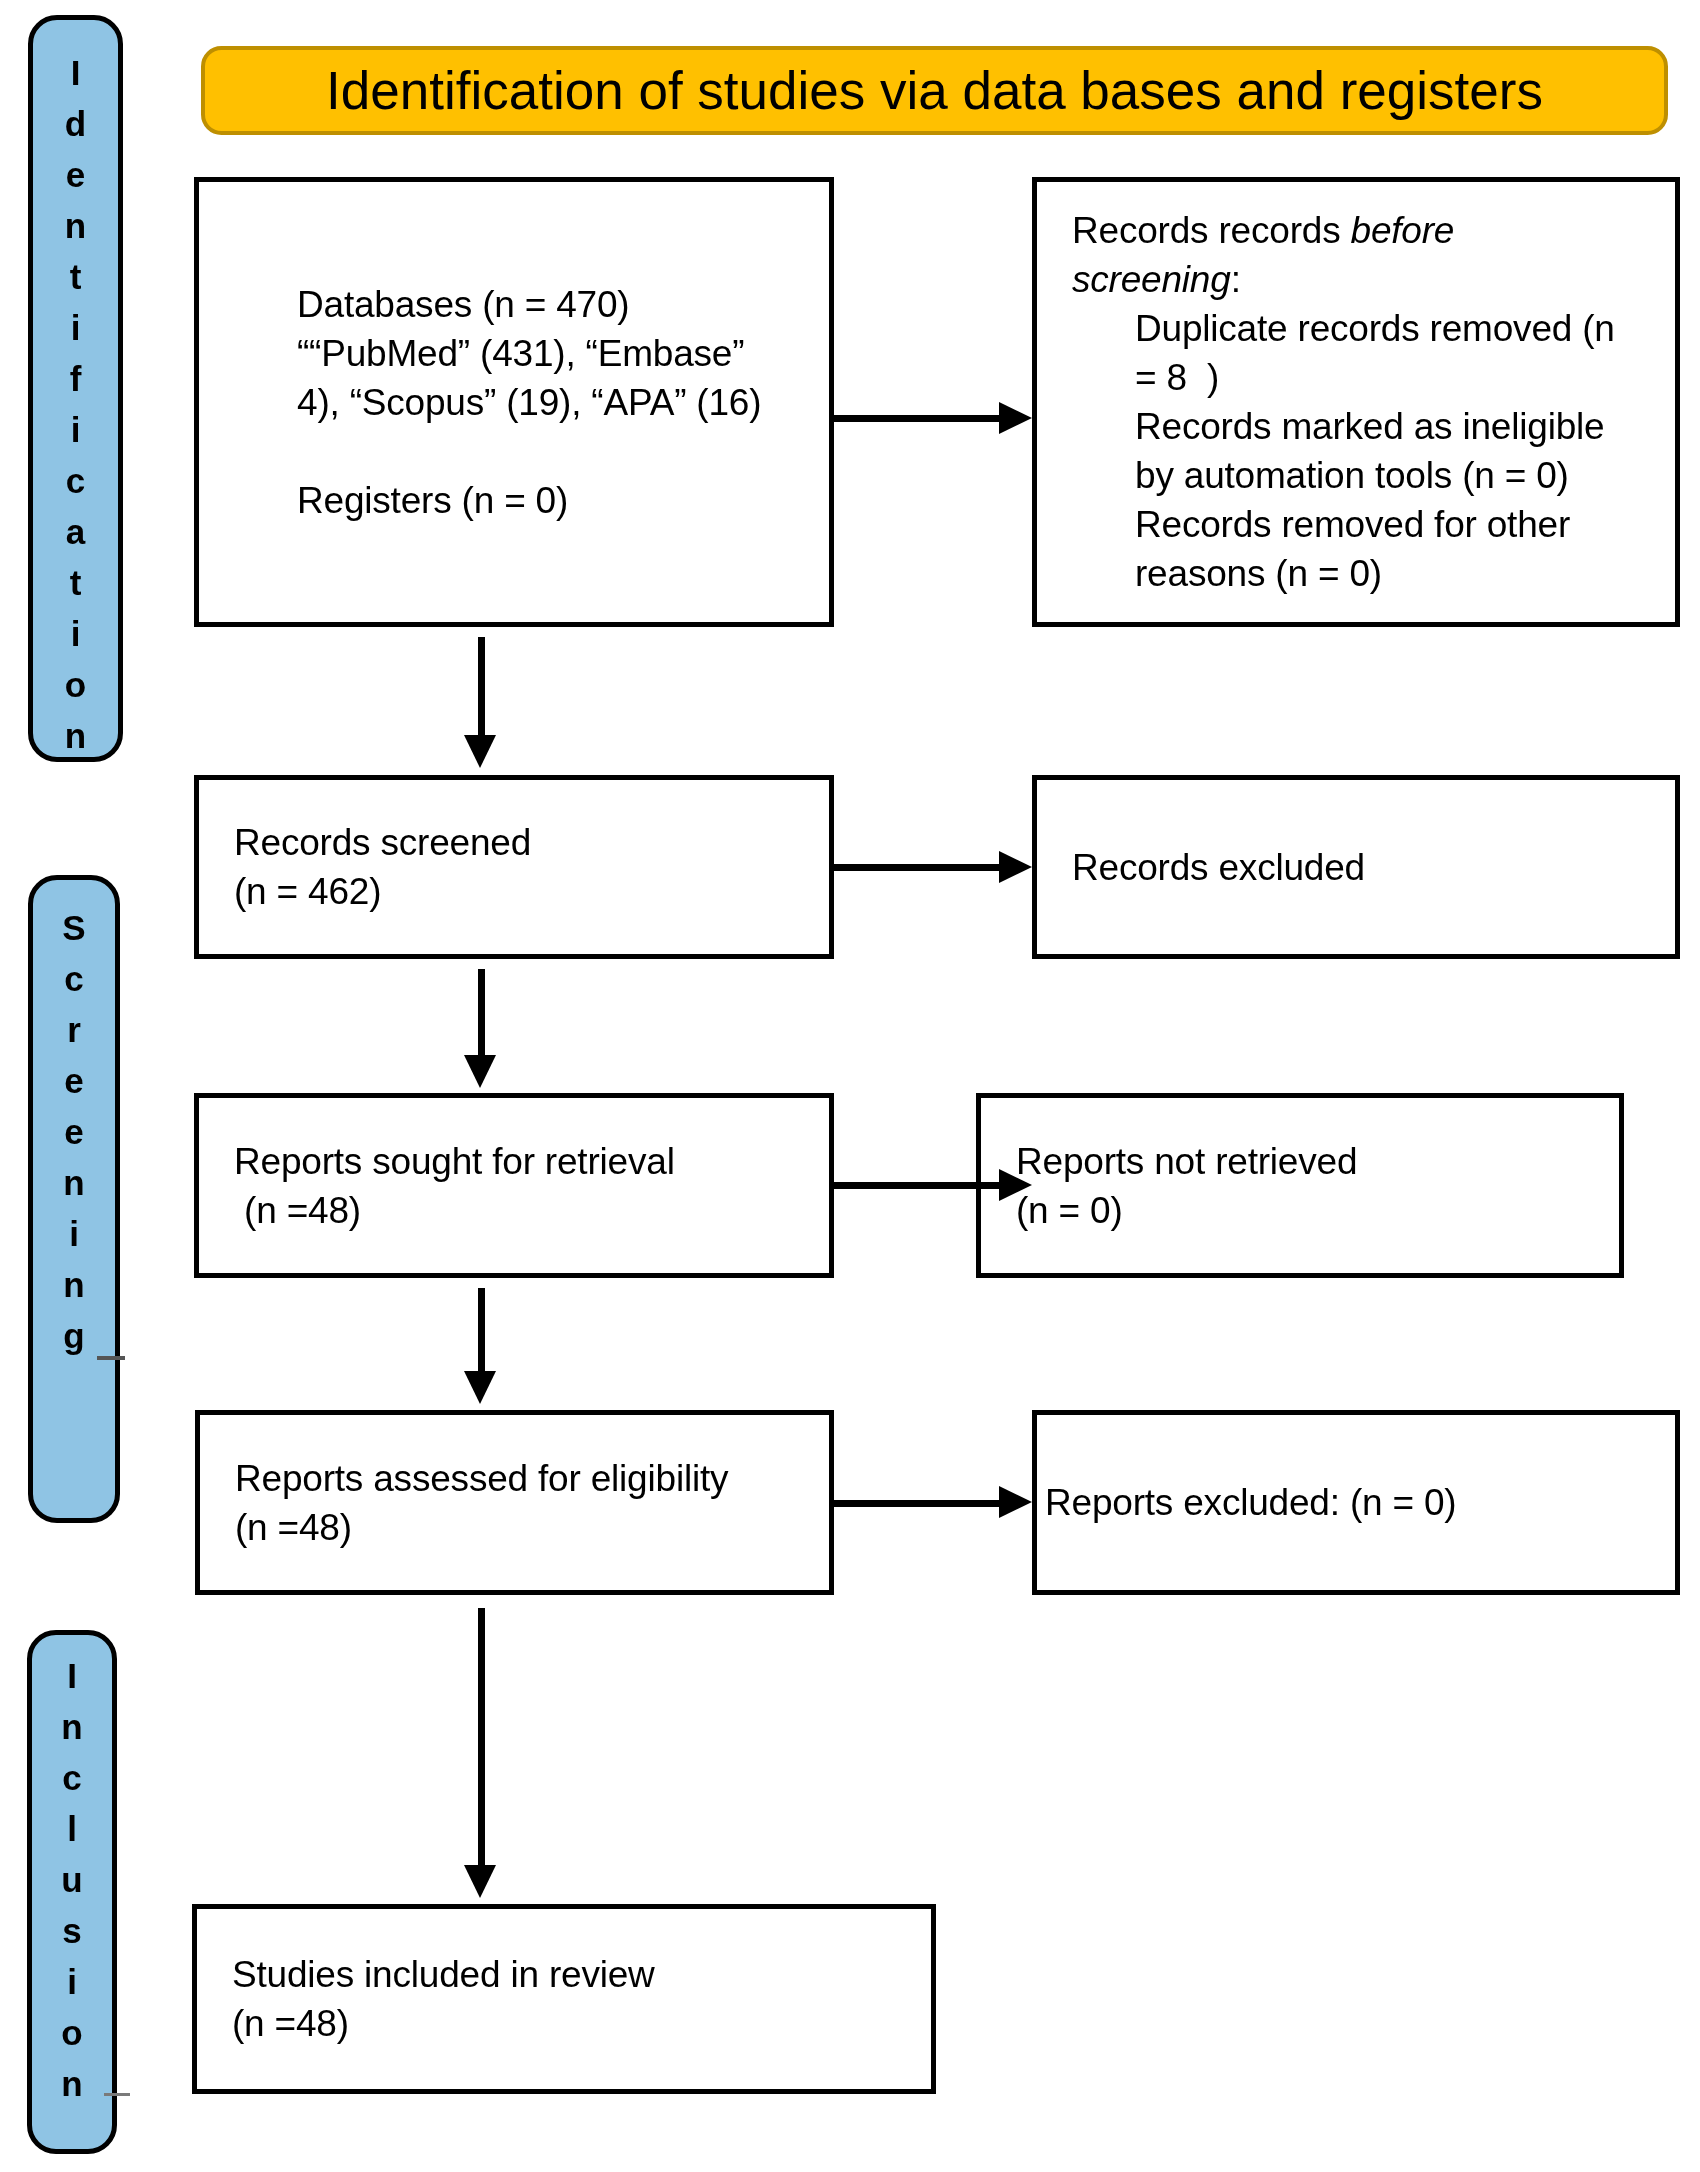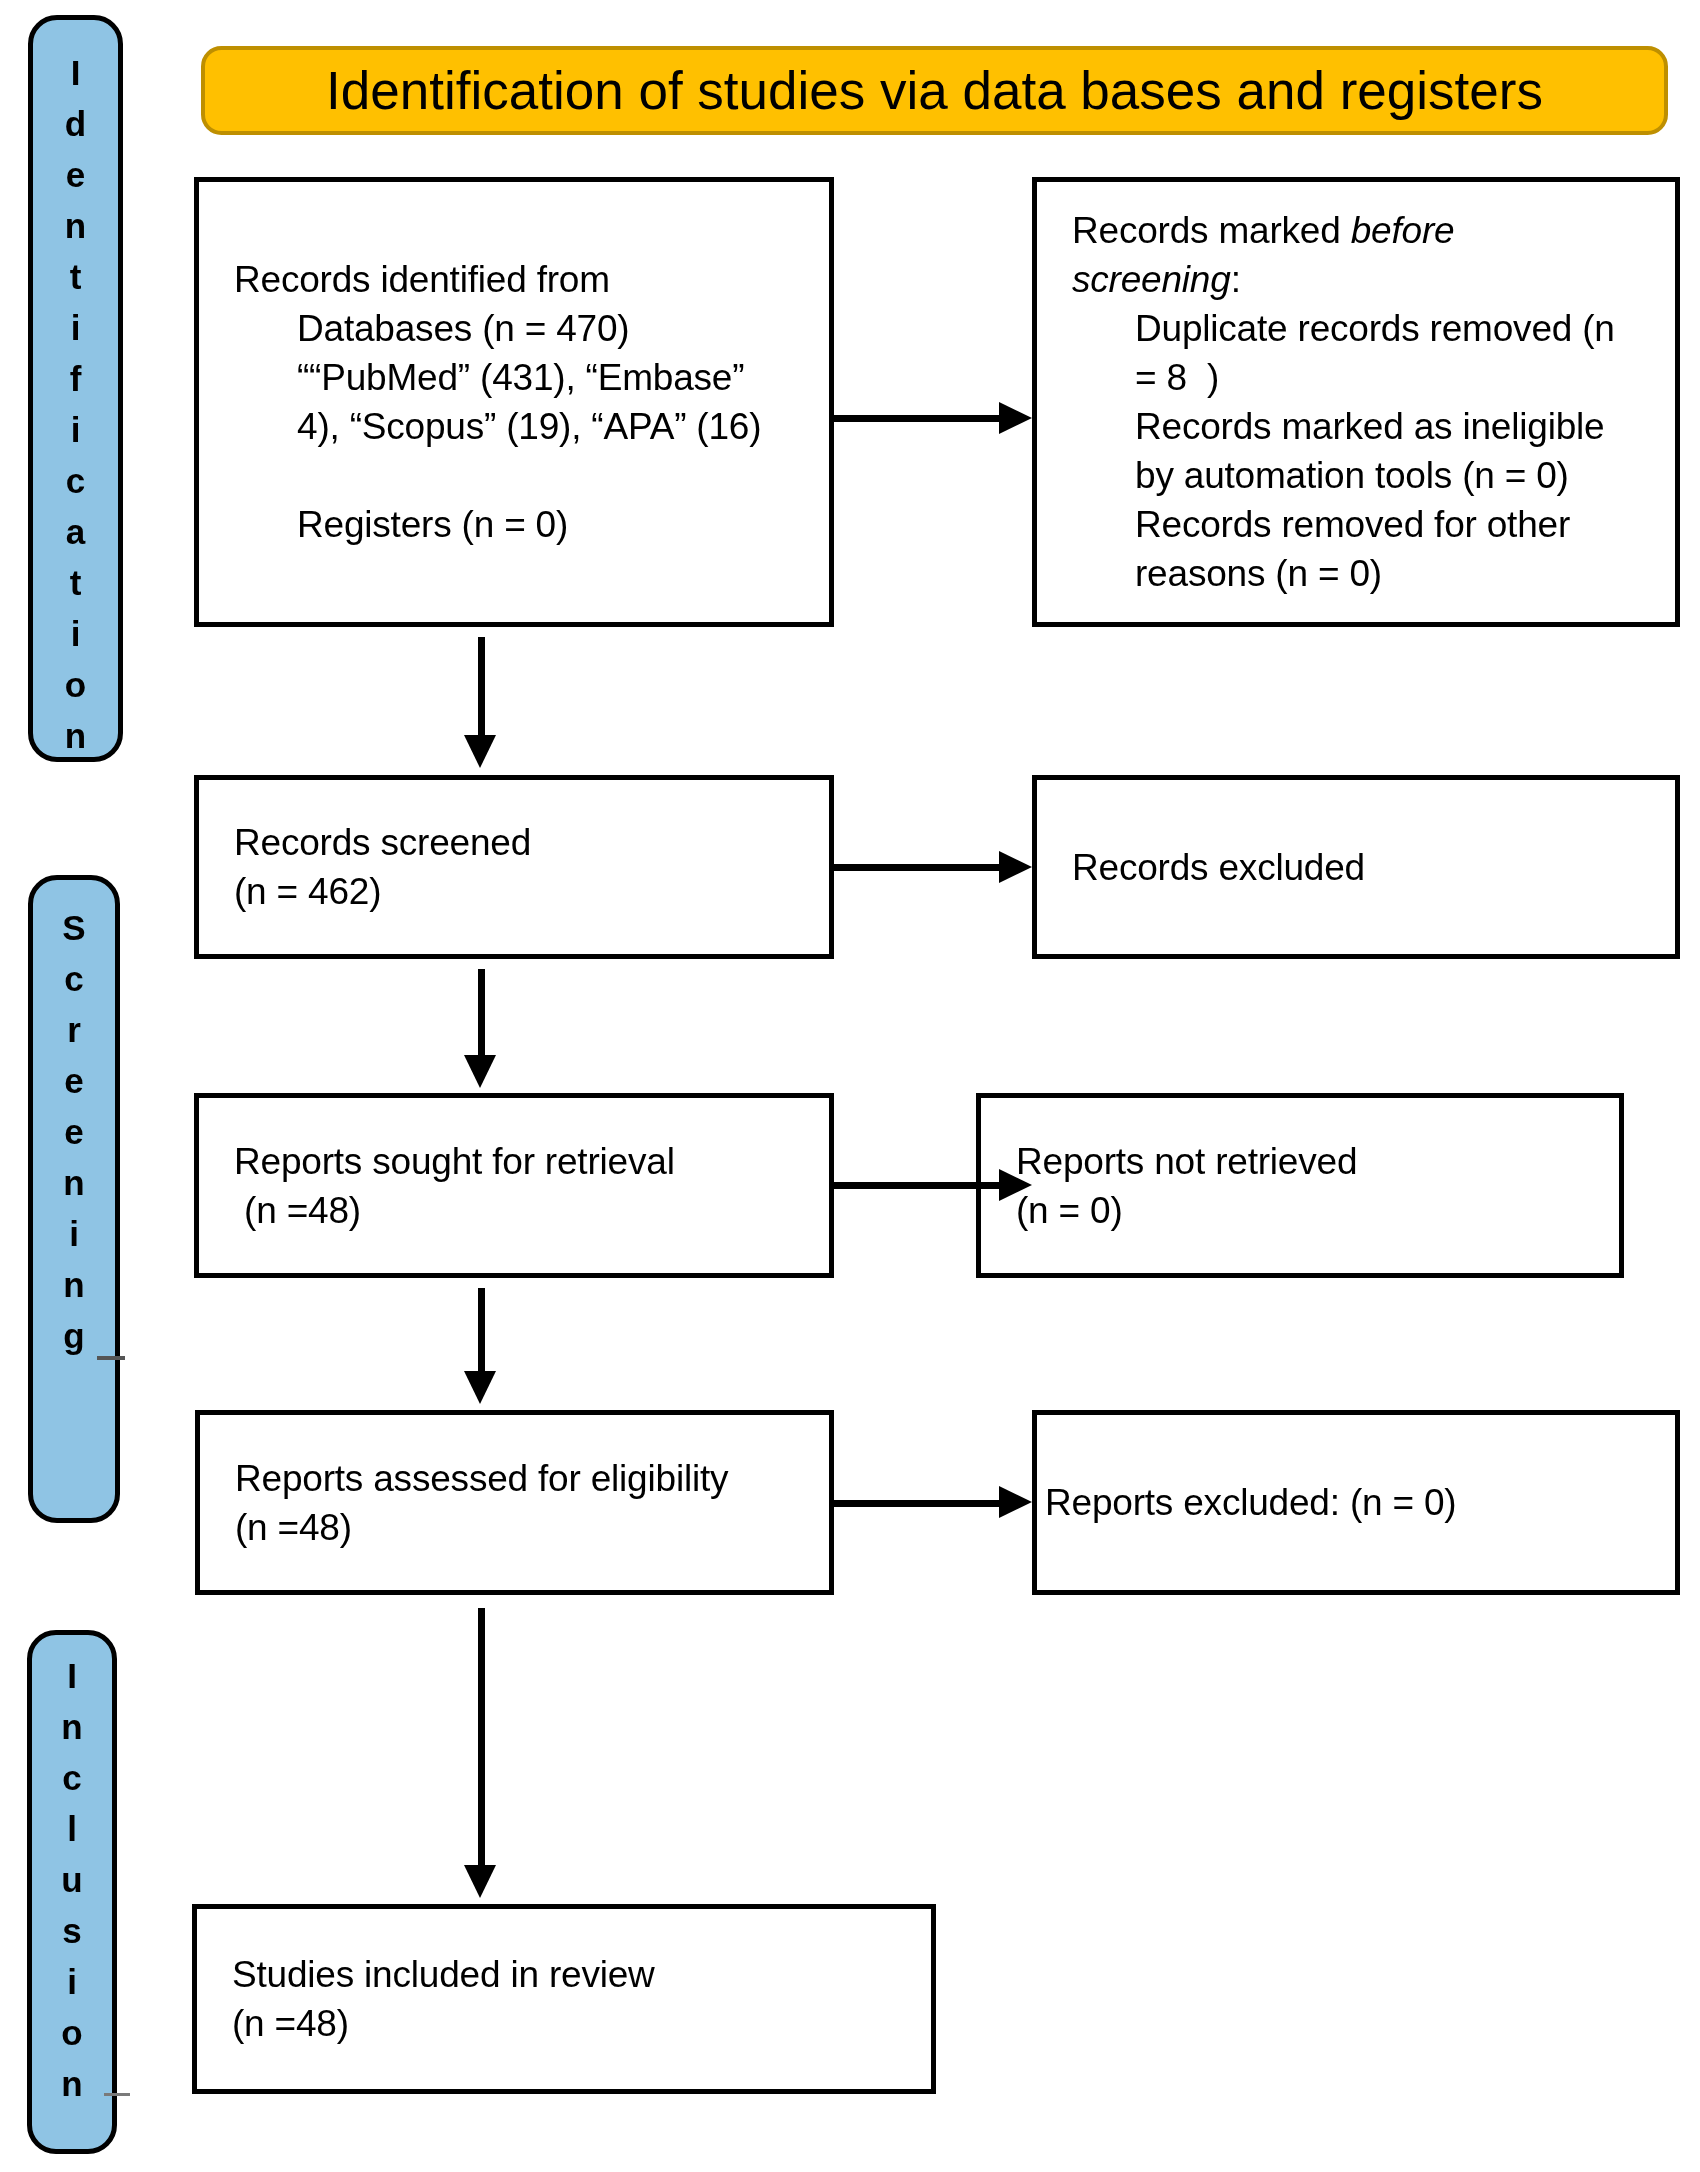--- a/index.html
+++ b/index.html
@@ -102,29 +102,28 @@
       <span class="vletter">i</span>
       <span class="vletter">o</span>
       <span class="vletter">n</span>
     </div>
 
   <div class="banner">
     <span>Identification of studies via data bases and registers</span>
   </div>
 
   <div class="fbox" id="box-records-identified">
-      <div class="line"><span>Records identified from</span></div>
       <div class="line ind"><span>Databases (n = 470)</span></div>
       <div class="line ind"><span>““PubMed” (431), “Embase”</span></div>
       <div class="line ind"><span>4), “Scopus” (19), “APA” (16)</span></div>
       <div class="line"><span></span></div>
       <div class="line ind"><span>Registers (n = 0)</span></div>
     </div>
   <div class="fbox" id="box-records-removed">
-      <div class="line"><span>Records marked </span><span class="it">before</span></div>
+      <div class="line"><span>Records records </span><span class="it">before</span></div>
       <div class="line"><span class="it">screening</span><span>:</span></div>
       <div class="line ind"><span>Duplicate records removed (n</span></div>
       <div class="line ind"><span>= 8  )</span></div>
       <div class="line ind"><span>Records marked as ineligible</span></div>
       <div class="line ind"><span>by automation tools (n = 0)</span></div>
       <div class="line ind"><span>Records removed for other</span></div>
       <div class="line ind"><span>reasons (n = 0)</span></div>
     </div>
   <div class="fbox" id="box-records-screened">
       <div class="line"><span>Records screened</span></div>

